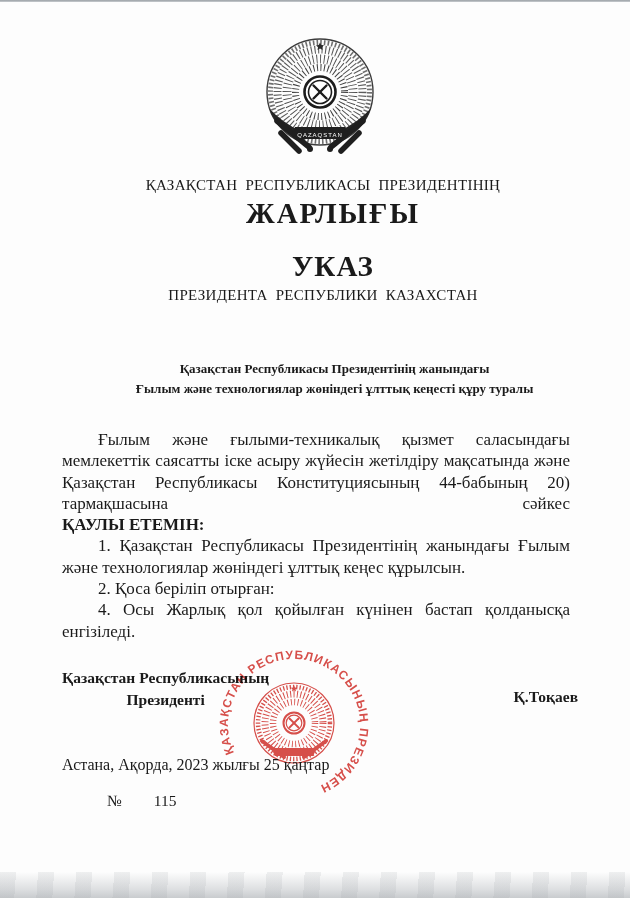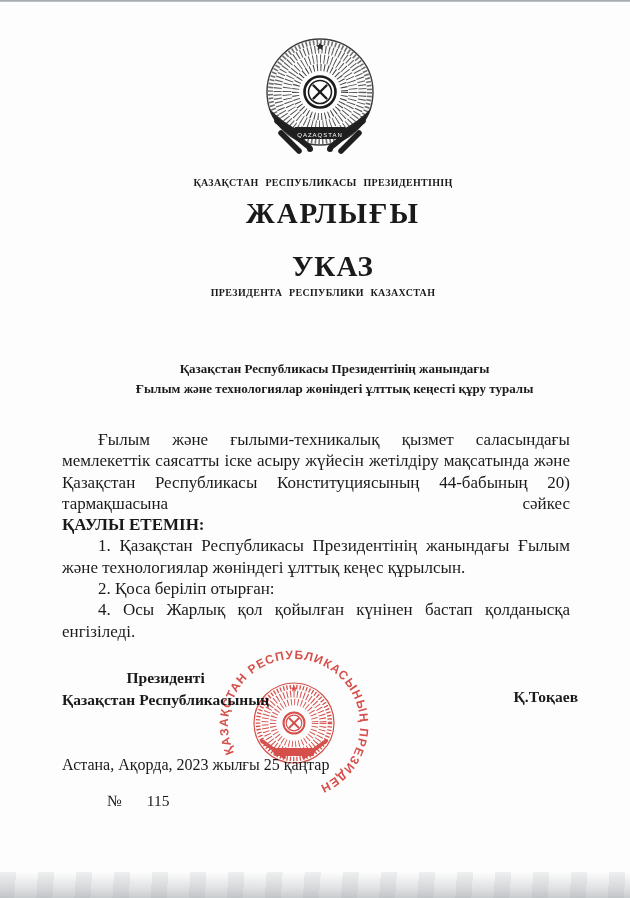--- a/index.html
+++ b/index.html
@@ -13,21 +13,21 @@
   }
   .top-line { position:absolute; top:0; left:0; right:0; height:2px;
     background:linear-gradient(#9aa0a5,#c8ccd0); }
   .bottom-band { position:absolute; bottom:0; left:0; right:0; height:26px;
     background:
       repeating-linear-gradient(94deg, rgba(150,155,160,.14) 0 16px, rgba(150,155,160,0) 16px 38px),
       linear-gradient(to bottom, rgba(190,194,198,0) 0%, rgba(172,177,182,.38) 65%, rgba(158,163,168,.55) 100%);
   }
 
   .abs-center { position:absolute; left:0; right:0; text-align:center; }
-  .org-line { font-weight:bold; font-size:10px; letter-spacing:.3px; word-spacing:4px;padding-left:16px; }
+  .org-line { font-weight:normal; font-size:15px; letter-spacing:.3px; word-spacing:4px;padding-left:16px; }
   .big-word { font-weight:bold; font-size:29px; transform:translateX(18px); }
   .word-kk { top:197px; letter-spacing:2px; }
   .word-ru { top:250px; letter-spacing:1px; }
 
   .doc-title { top:359px; font-weight:bold; font-size:13px; line-height:19.5px;margin-left:39px; }
 
   .body-text { position:absolute; left:62px; width:508px; top:429px;
     font-size:17px; line-height:21.3px; text-align:justify; }
   .body-text p { margin:0; text-indent:36px; }
   .body-text p.intro { text-align-last:justify; }
@@ -37,21 +37,21 @@
     display:flex; justify-content:space-between; align-items:flex-start;
     font-weight:bold; font-size:15.5px; }
   .sig-left { display:inline-block; text-align:center; line-height:21.5px; }
   .sig-name { padding-top:21px; }
 
   .stamp { position:absolute; left:214px; top:645px; width:160px; height:160px;
     mix-blend-mode:multiply; opacity:.93; }
 
   .date-line { position:absolute; left:62px; top:756px; font-size:16px; }
   .number-line { position:absolute; left:107px; top:792px; font-size:15.5px; }
-  .number-value { margin-left:25px; }
+  .number-value { margin-left:32px; }
 
   .emblem { position:absolute; left:257px; top:34px; }
 </style>
 </head>
 <body>
 
 <div class="top-line"></div>
 
 <svg class="emblem" viewBox="0 0 126 128" width="126" height="128" aria-hidden="true">
   <circle cx="63" cy="58" r="53" fill="none" stroke="#3c3c3c" stroke-width="1.4"></circle>
@@ -93,22 +93,22 @@
 <div class="body-text">
   <p class="intro">Ғылым және ғылыми-техникалық қызмет саласындағы мемлекеттік саясатты іске асыру жүйесін жетілдіру мақсатында және Қазақстан Республикасы Конституциясының 44-бабының 20) тармақшасына сәйкес</p>
   <p class="resolve">ҚАУЛЫ ЕТЕМІН:</p>
   <p>1. Қазақстан Республикасы Президентінің жанындағы Ғылым және технологиялар жөніндегі ұлттық кеңес құрылсын.</p>
   <p>2. Қоса беріліп отырған:</p>
   <p>4. Осы Жарлық қол қойылған күнінен бастап қолданысқа енгізіледі.</p>
 </div>
 
 <div class="sig-row">
   <div class="sig-left">
+    <div>Қазақстан Республикасының</div>
     <div>Президенті</div>
-    <div>Қазақстан Республикасының</div>
   </div>
   <div class="sig-name">Қ.Тоқаев</div>
 </div>
 
 <svg class="stamp" viewBox="0 0 160 160" aria-hidden="true">
   <defs>
     <path id="ringPath" d="M20.2 107.9 A66 66 0 1 1 107.9 139.8" fill="none"></path>
   </defs>
   <text font-size="12" font-weight="bold" font-family="Liberation Sans, sans-serif" fill="#d5413c" letter-spacing="1.1">
     <textPath href="#ringPath">ҚАЗАҚСТАН РЕСПУБЛИКАСЫНЫҢ ПРЕЗИДЕНТІ *</textPath>

